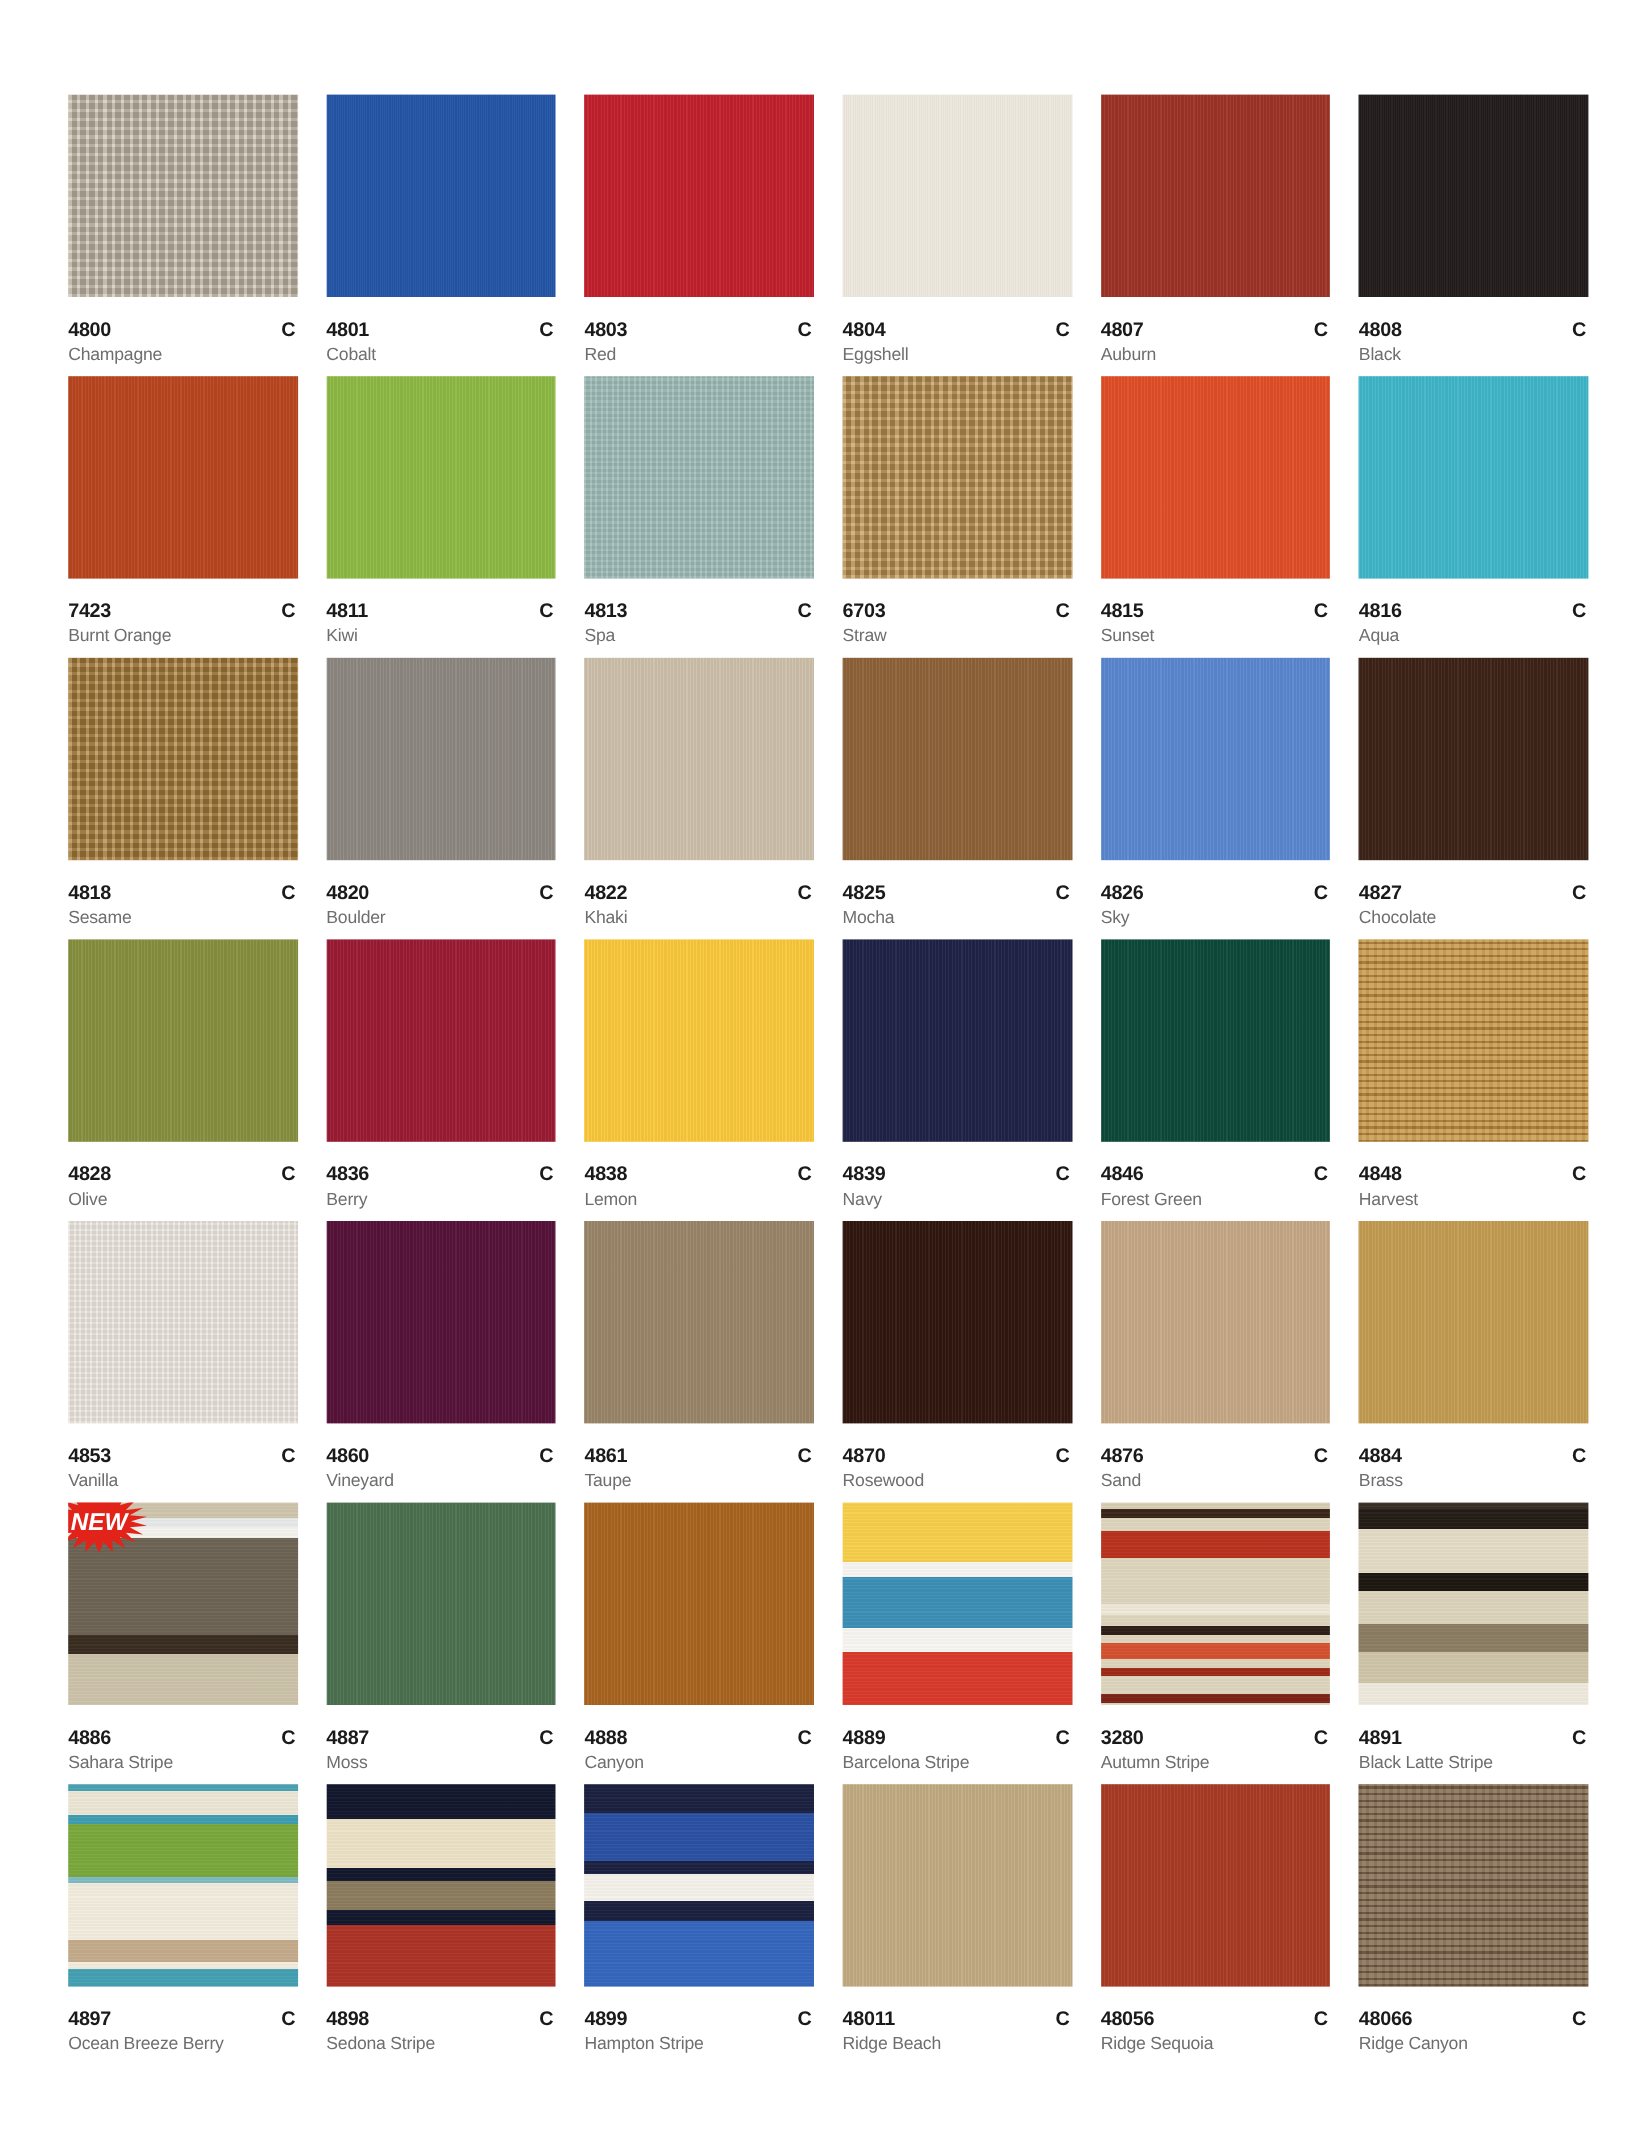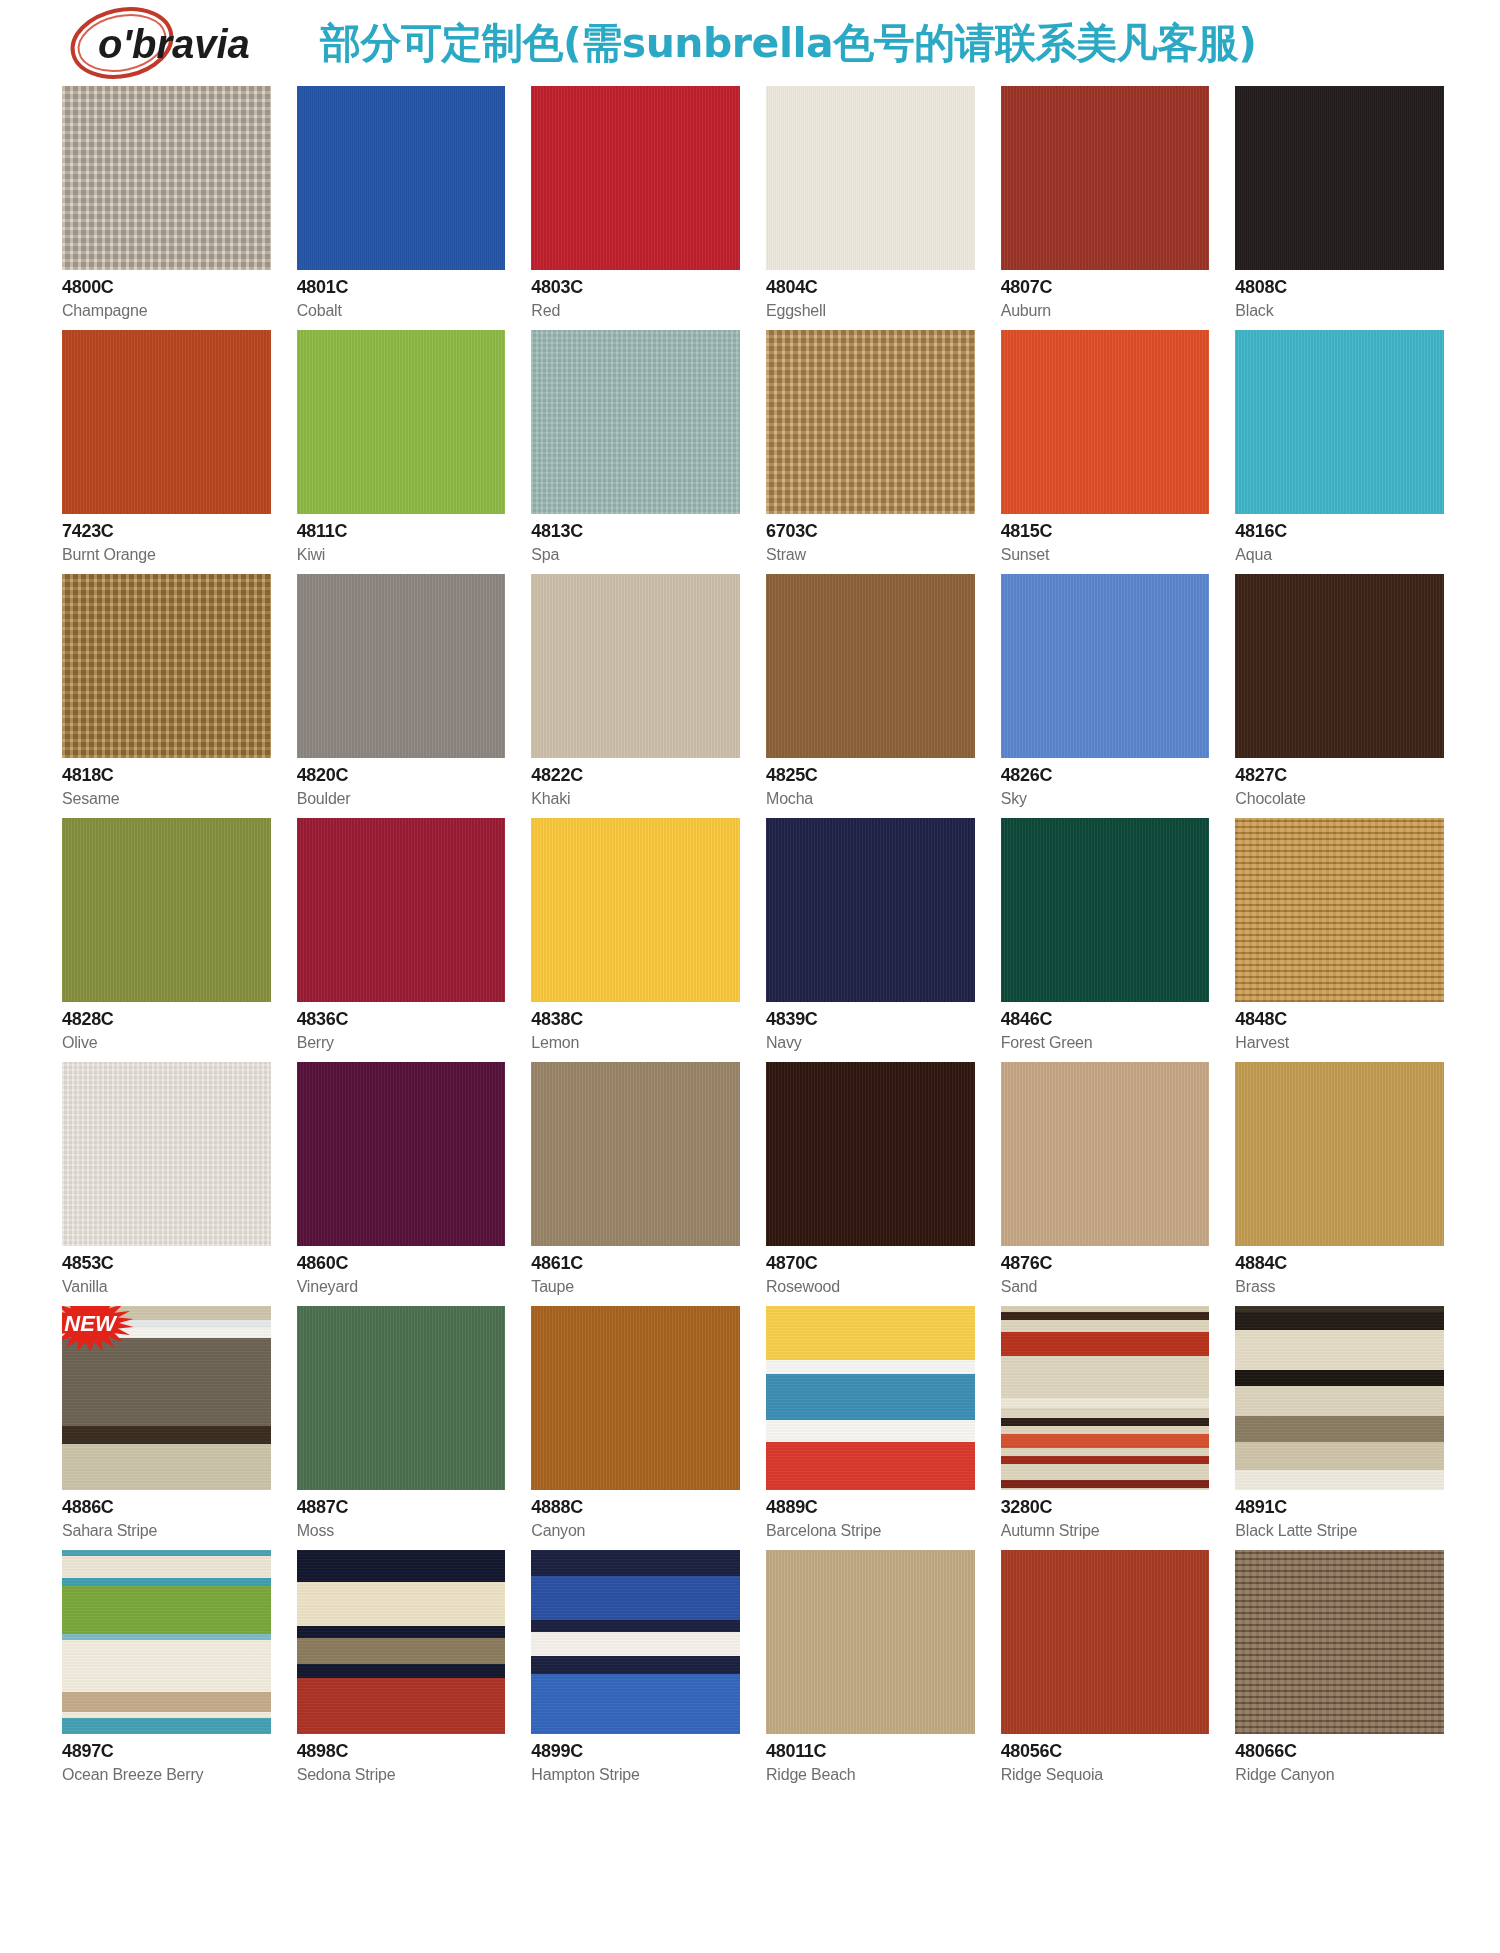--- a/index.html
+++ b/index.html
@@ -63,23 +63,23 @@
     position: relative;
     overflow: hidden;
     background: #ccc;
   }
   .chip .tex {
     position: absolute;
     inset: 0;
   }
   .label-row {
     display: flex;
-    justify-content: flex-start;
+    justify-content: space-between;
     align-items: baseline;
-    margin-top: 7px;
+    margin-top: 19px;
     padding-right: 2px;
   }
   .code {
     font-size: 18px;
     font-weight: bold;
     color: #1a1a1a;
     letter-spacing: -0.3px;
     font-family: "Liberation Sans", sans-serif;
   }
   .cflag {
@@ -147,30 +147,20 @@
       rgba(255,255,255,0.10) 1px,
       rgba(0,0,0,0.08) 1px,
       rgba(0,0,0,0.08) 3px);
   }
 </style>
 </head>
 <body>
 
 <div class="page">
 
-  <div class="header">
-    <div class="logo">
-      <svg width="230" height="78" viewBox="0 0 230 78">
-        <ellipse cx="60" cy="39" rx="50" ry="33" fill="none" stroke="#c0392b" stroke-width="4" transform="rotate(-12 60 39)"></ellipse>
-        <ellipse cx="60" cy="39" rx="44" ry="27" fill="none" stroke="#d9604f" stroke-width="2" transform="rotate(-12 60 39)"></ellipse>
-        <text x="36" y="54" font-family="'Liberation Sans', sans-serif" font-size="40" font-weight="bold" font-style="italic" fill="#1c1c1c">o'bravia</text>
-      </svg>
-    </div>
-    <div class="header-title">部分可定制色(需sunbrella色号的请联系美凡客服)</div>
-  </div>
 
   <div class="grid" id="swatch-grid">
       <div class="swatch-cell">
         <div class="chip" style="background: rgb(207, 196, 178);">
           <div class="tex tex-basket" style="opacity: 0.55;"></div>
         </div>
         <div class="label-row">
           <span class="code">4800</span>
           <span class="cflag">C</span>
         </div>

